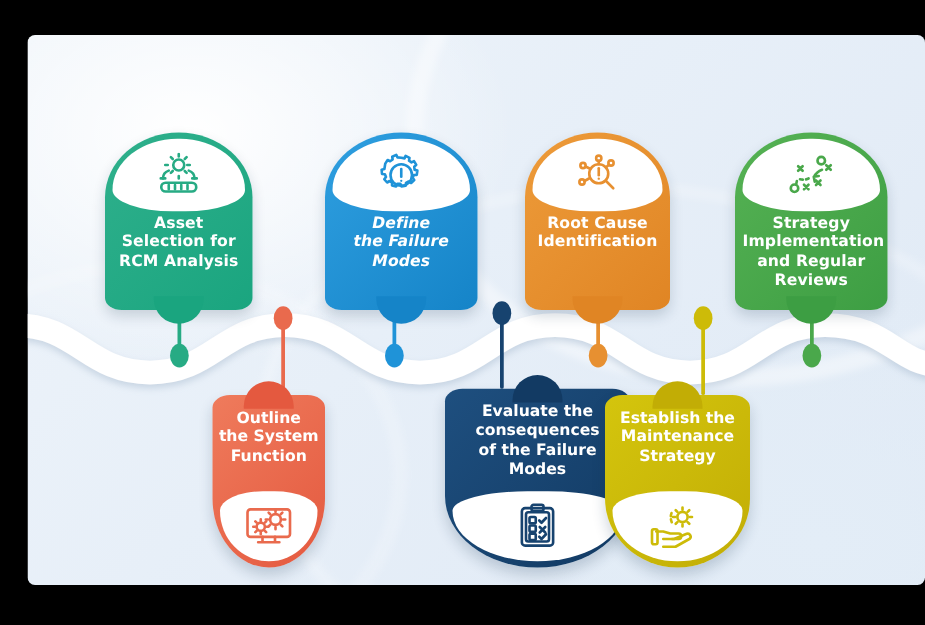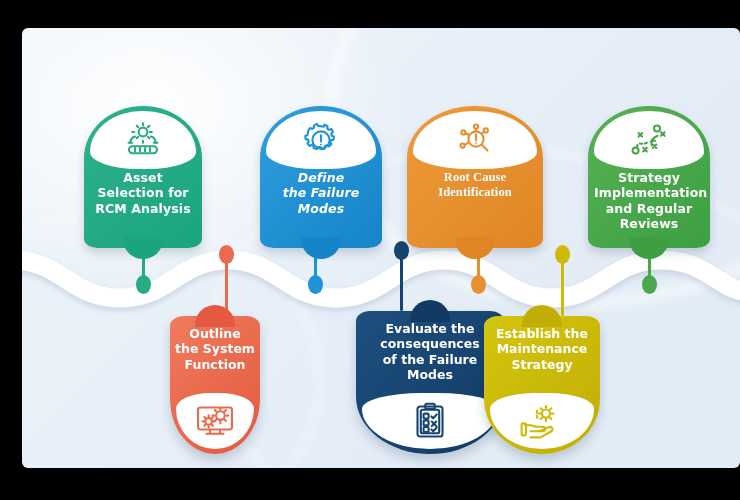--- a/index.html
+++ b/index.html
@@ -138,21 +138,21 @@
                   <path d="M18 4.2l2.6.5.9-2 3.1 1.6-.4 2.2 2 1.4 2-1 1.8 3-1.6 1.5.3 2.4 2.2.7-.5 3.4-2.3.1-1 2.2 1.3 1.8-2.5 2.4-2-1.2-2.1 1.1-.2 2.3-3.4.5-.9-2.1h-2.4l-1 2.1-3.3-.8.1-2.3-2-1.2-2 1.2-2.3-2.6 1.4-1.8-.9-2.2-2.3-.2-.3-3.4 2.2-.6.4-2.4L5.2 8.9l1.9-2.9 2 1 2-1.4-.3-2.2 3.2-1.5 1 2z"></path>
         <circle cx="18" cy="18" r="8.6"></circle>
                   <path d="M18 13.2v6.2"></path>
                   <circle cx="18" cy="22.6" r=".9" fill="#1f93d8" stroke="none"></circle>
                 </g>
               </svg>
             </div>
             <div class="label">Define<br>the Failure<br>Modes</div>
           </div>
         </div>
-        <div class="card top" style="left: 385px; top: 78px; width: 136px; height: 142px; font-family: Liberation Serif, serif;">
+        <div class="card top" style="left: 398px; top: 78px; width: 116px; height: 142px;">
           <div class="body" style="background: linear-gradient(135deg, rgb(237, 155, 58) 0%, rgb(224, 133, 36) 100%);">
             <div class="nub" style="background: rgb(224, 133, 36);"></div>
             <div class="dome">
               <svg class="ico" width="40" height="36" viewBox="0 0 40 36">
         <g fill="none" stroke="#e79031" stroke-width="2.1" stroke-linecap="round" stroke-linejoin="round">
                   <circle cx="21" cy="17" r="7.6"></circle>
                   <path d="M26.6 22.6l6 6"></path>
         <path d="M21 12.6v5.6"></path>
                   <circle cx="21" cy="20.9" r=".95" fill="#e79031" stroke="none"></circle>
         <circle cx="21" cy="4.6" r="2.1"></circle>

